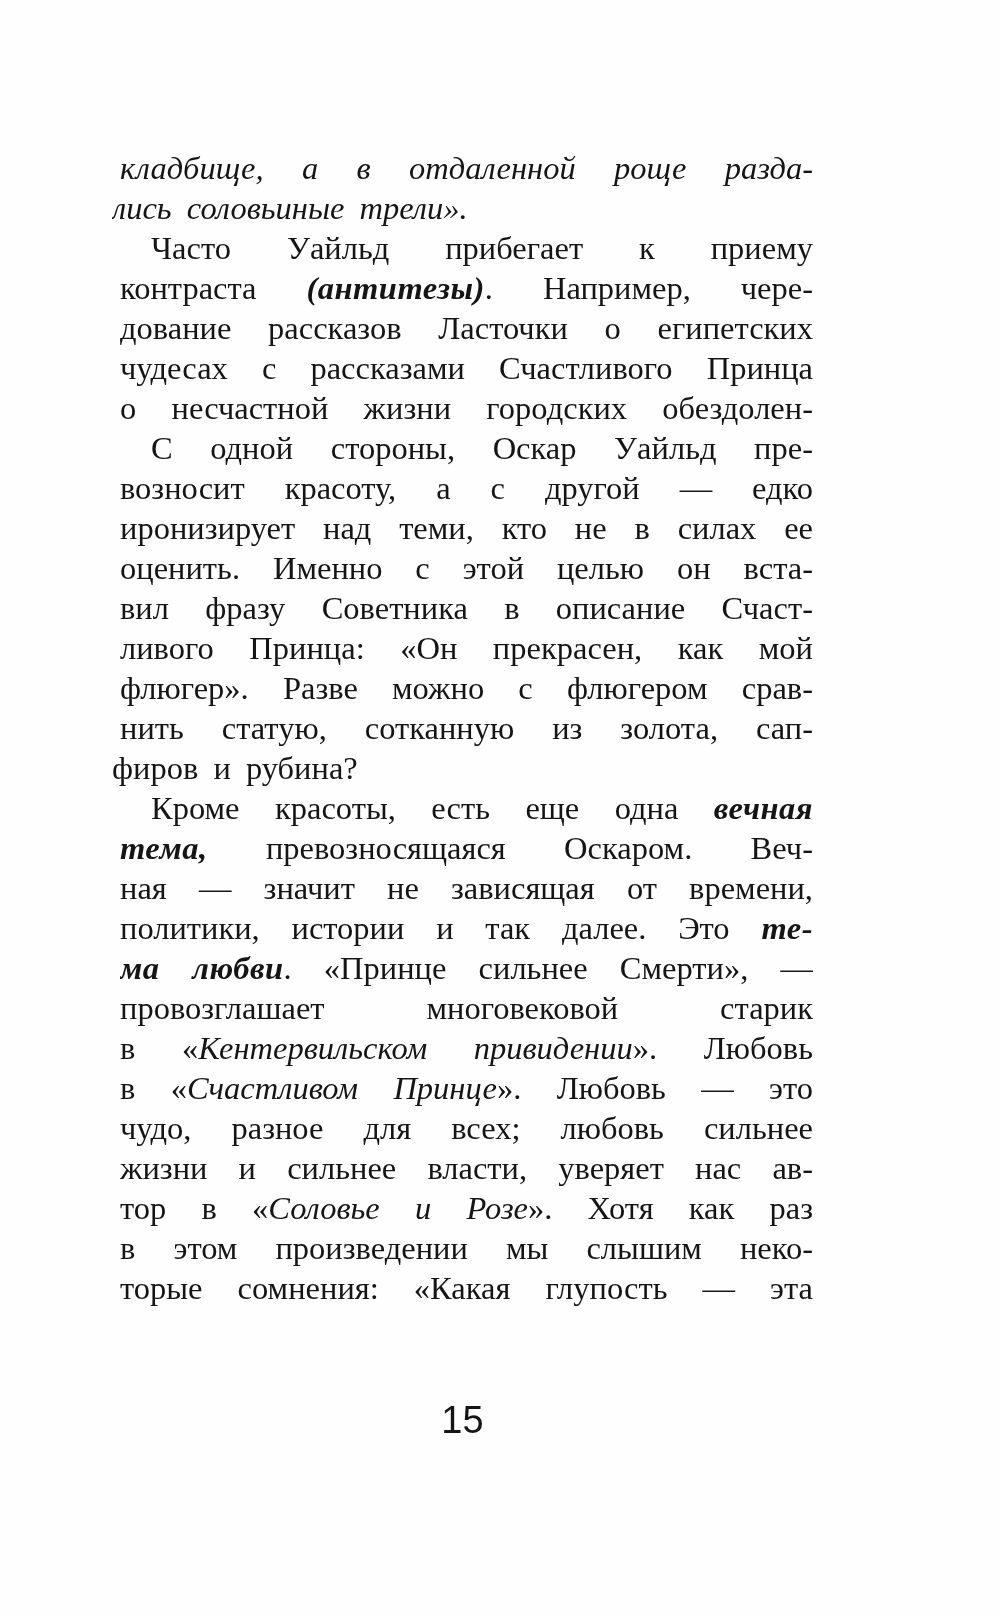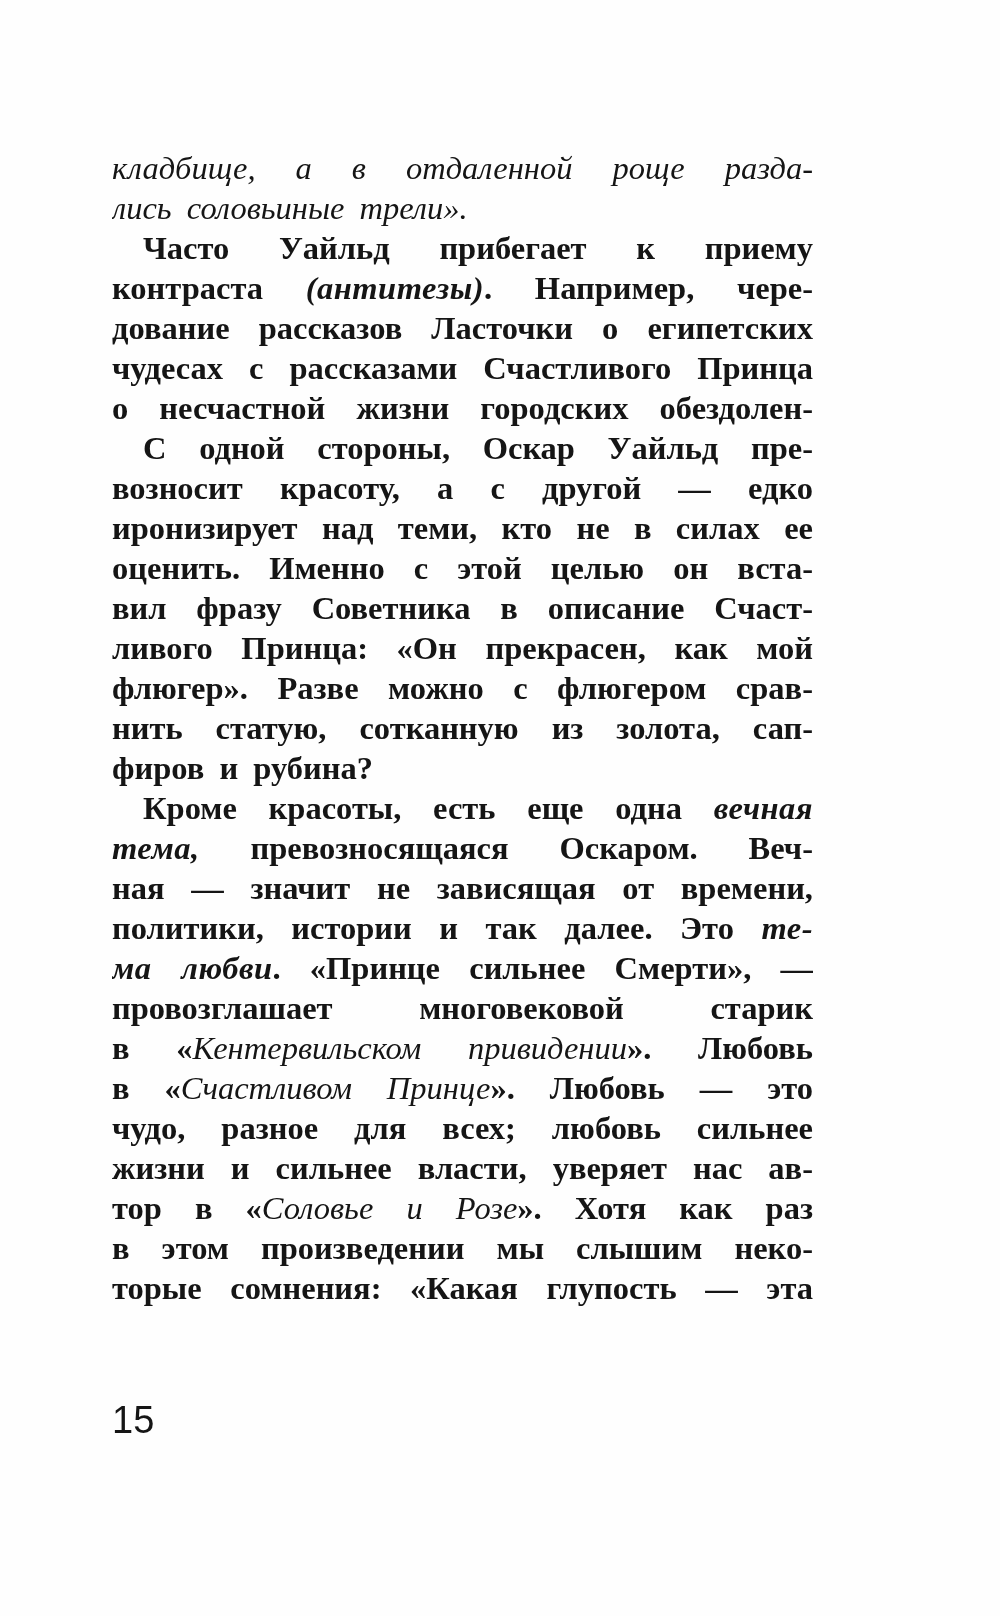--- a/index.html
+++ b/index.html
@@ -26,41 +26,43 @@
     font-size: 32.5px;
     line-height: 40px;
     height: 40px;
     overflow: hidden;
     word-spacing: 7px;
     white-space: normal;
   }
   
   .line.j {
     text-align: justify;
+    margin-left: 8px;
   }
   .line.j::after {
     content: "";
     display: inline-block;
     width: 100%;
     height: 0;
   }
   .line.l {
     text-align: left;
   }
   .line.ind {
     text-indent: 31px;
   }
-  .seg-n { font-style: normal; font-weight: bold; }
+  .seg-n { font-style: normal; font-weight: normal; }
   .seg-i { font-style: italic; font-weight: normal; }
   .seg-bi { font-style: italic; font-weight: bold; letter-spacing: 0.5px; }
   .page-number {
     position: absolute;
     left: 112px;
     top: 1398px;
     width: 701px;
+    text-align: center;
     font-family: "Liberation Sans", "DejaVu Sans", sans-serif;
     font-size: 38px;
     line-height: 44px;
     color: #151515;
   }
 </style>
 </head>
 <body>
 
 <div class="page">

